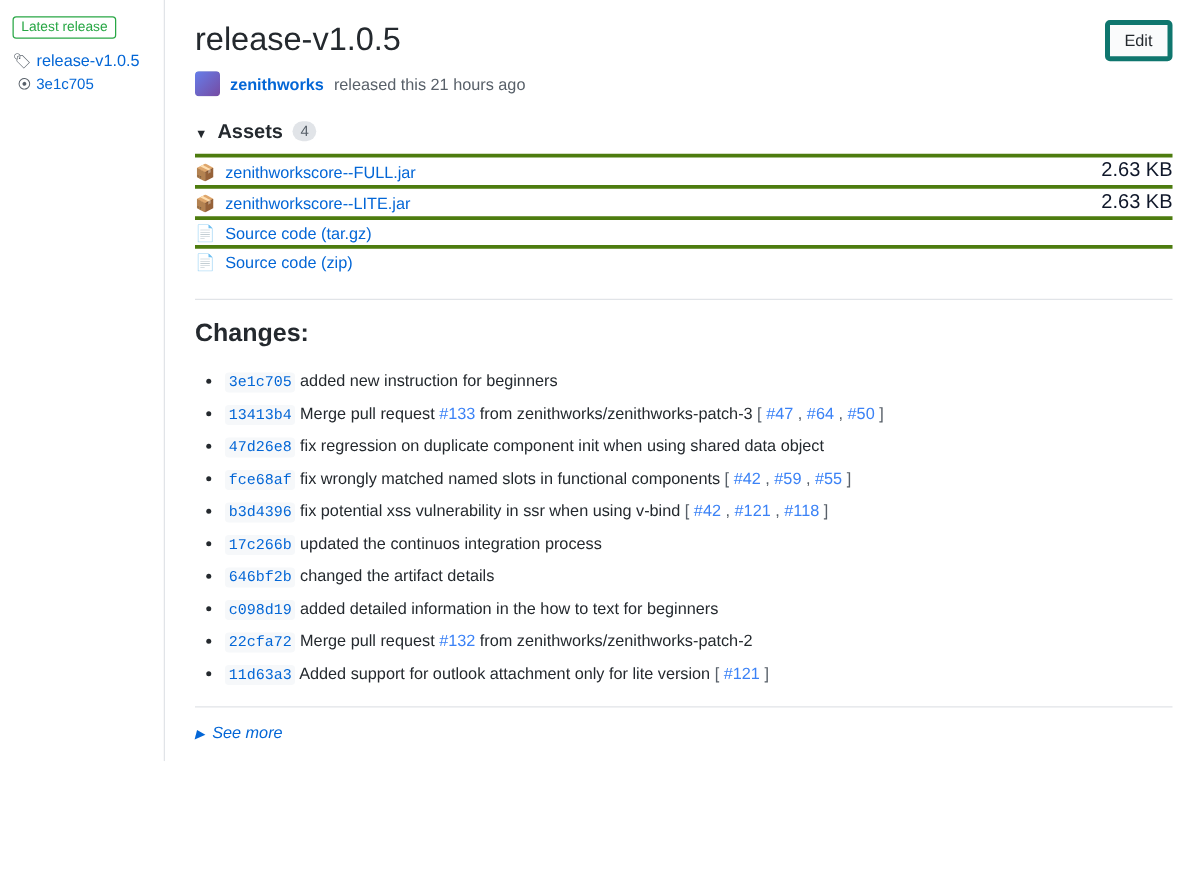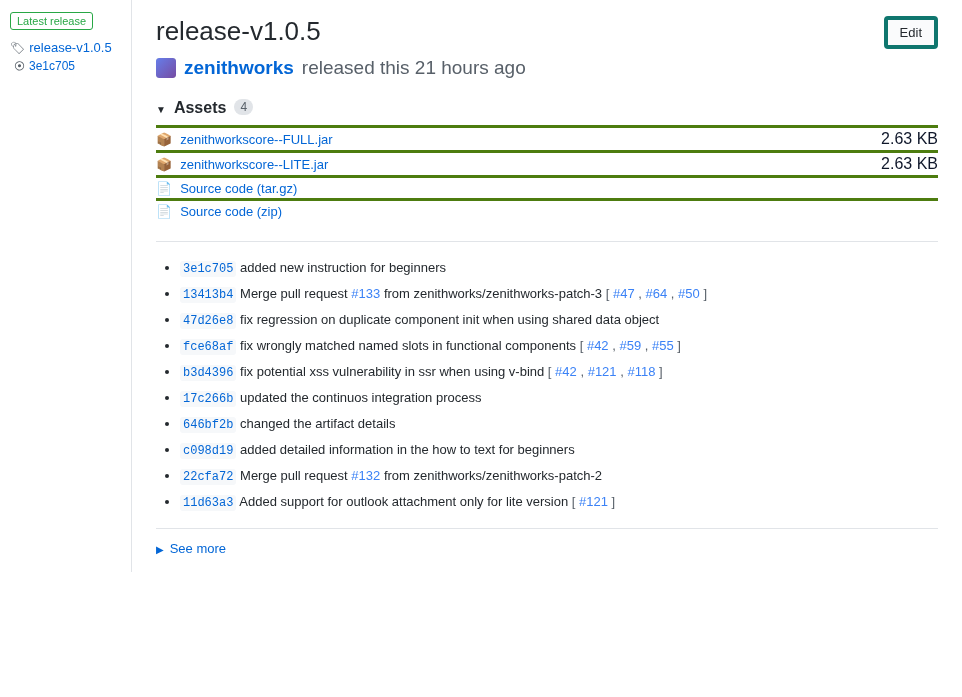--- a/index.html
+++ b/index.html
@@ -85,21 +85,21 @@
       font-size: 13px;
       border-radius: 4px;
       cursor: pointer;
     }
 
     .release-meta {
       display: flex;
       align-items: center;
       gap: 8px;
       color: #586069;
-      font-size: 19px;
+      font-size: 13px;
       margin-bottom: 20px;
     }
 
     .avatar {
       width: 20px;
       height: 20px;
       border-radius: 3px;
       background: #c9d1d9;
       display: flex;
       align-items: center;
@@ -221,20 +221,21 @@
     .see-more {
       display: flex;
       align-items: center;
       gap: 6px;
       color: #0366d6;
       font-size: 13px;
       margin-top: 16px;
       cursor: pointer;
       border-top: 1px solid #e1e4e8;
       padding-top: 12px;
+      font-style: italic;
     }
 
     
     .chevron-down::before { content: "▼"; font-size: 10px; }
     .chevron-right::before { content: "▶"; font-size: 10px; }
 
     
     .pkg-icon::before { content: "📦"; font-size: 13px; }
     .zip-icon::before { content: "📄"; font-size: 13px; }
   </style>
@@ -300,20 +301,21 @@
 
     <div class="asset-item">
       <div class="asset-left">
         <span class="zip-icon asset-icon"></span>
         <a class="asset-link">Source code (zip)</a>
       </div>
     </div>
   </div>
 
   <div class="changes-section">
+    <h2 class="changes-title">Changes:</h2>
 
     <ul class="changes-list">
 
       <li>
         <a class="commit-hash">3e1c705</a>
         <span> added new instruction for beginners</span>
       </li>
 
       <li>
         <a class="commit-hash">13413b4</a>

